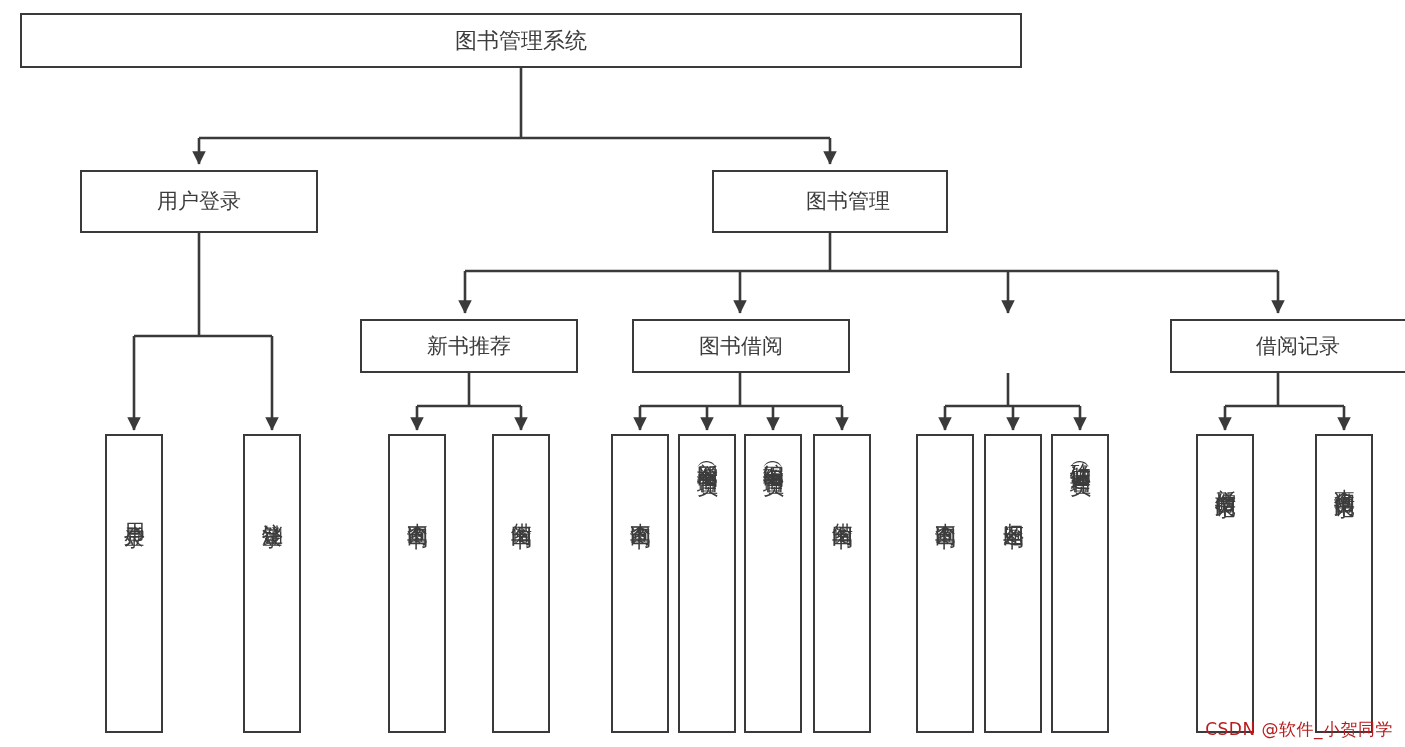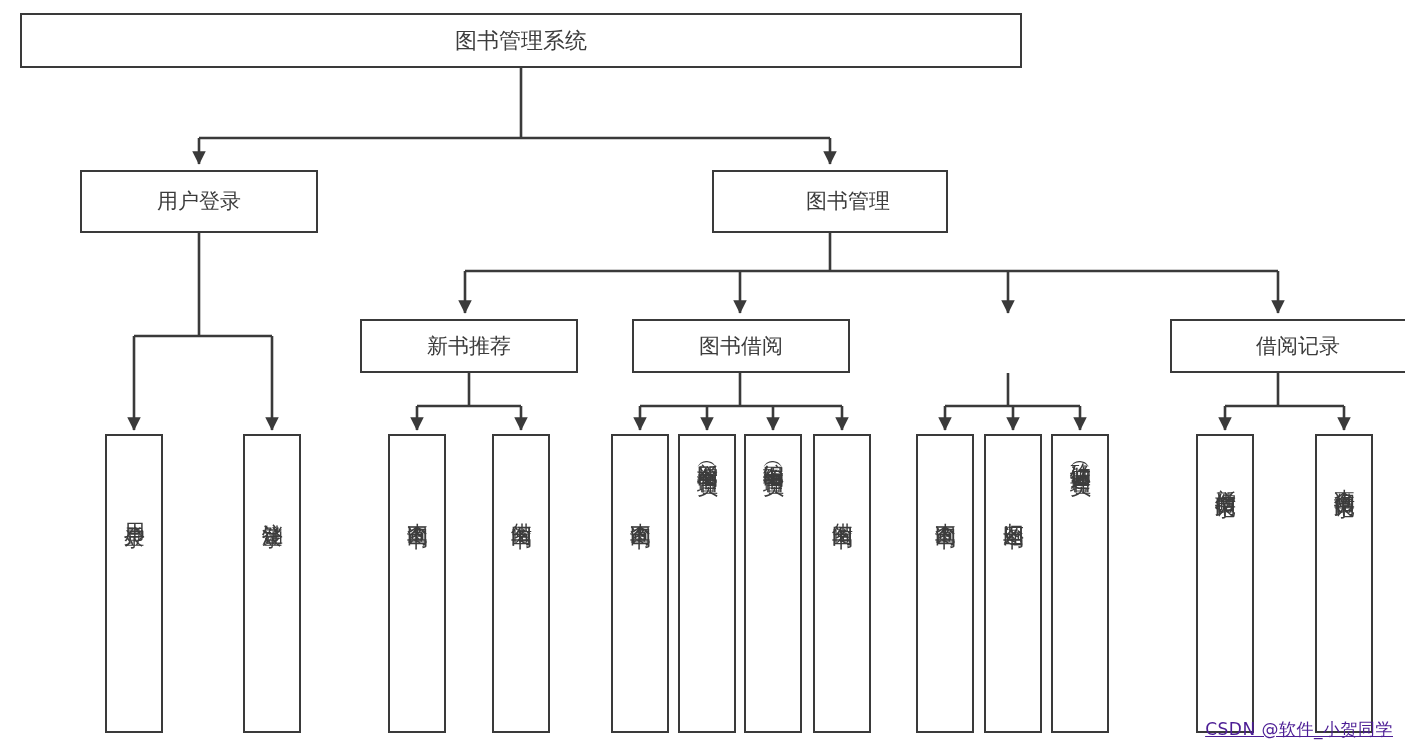--- a/index.html
+++ b/index.html
@@ -55,25 +55,24 @@
     text-orientation: upright;
     letter-spacing: 2px;
     white-space: nowrap;
     display: block;
   }
   .watermark {
     position: absolute;
     right: 12px;
     bottom: 6px;
     font-size: 17px;
-    color: #4c1d95;
+    color: #b91c1c;
     letter-spacing: 0.5px;
     white-space: nowrap;
     font-family: "DejaVu Sans", "Liberation Sans", sans-serif;
-    text-decoration: underline;
   }
 </style>
 </head>
 <body>
 
 <div id="canvas">
 
   <svg class="wires" viewBox="0 0 1405 747" xmlns="http://www.w3.org/2000/svg">
     <defs>
       <marker id="arrow" viewBox="0 0 10 10" refX="9.5" refY="5" markerWidth="5.2" markerHeight="5.2" orient="auto-start-reverse">

